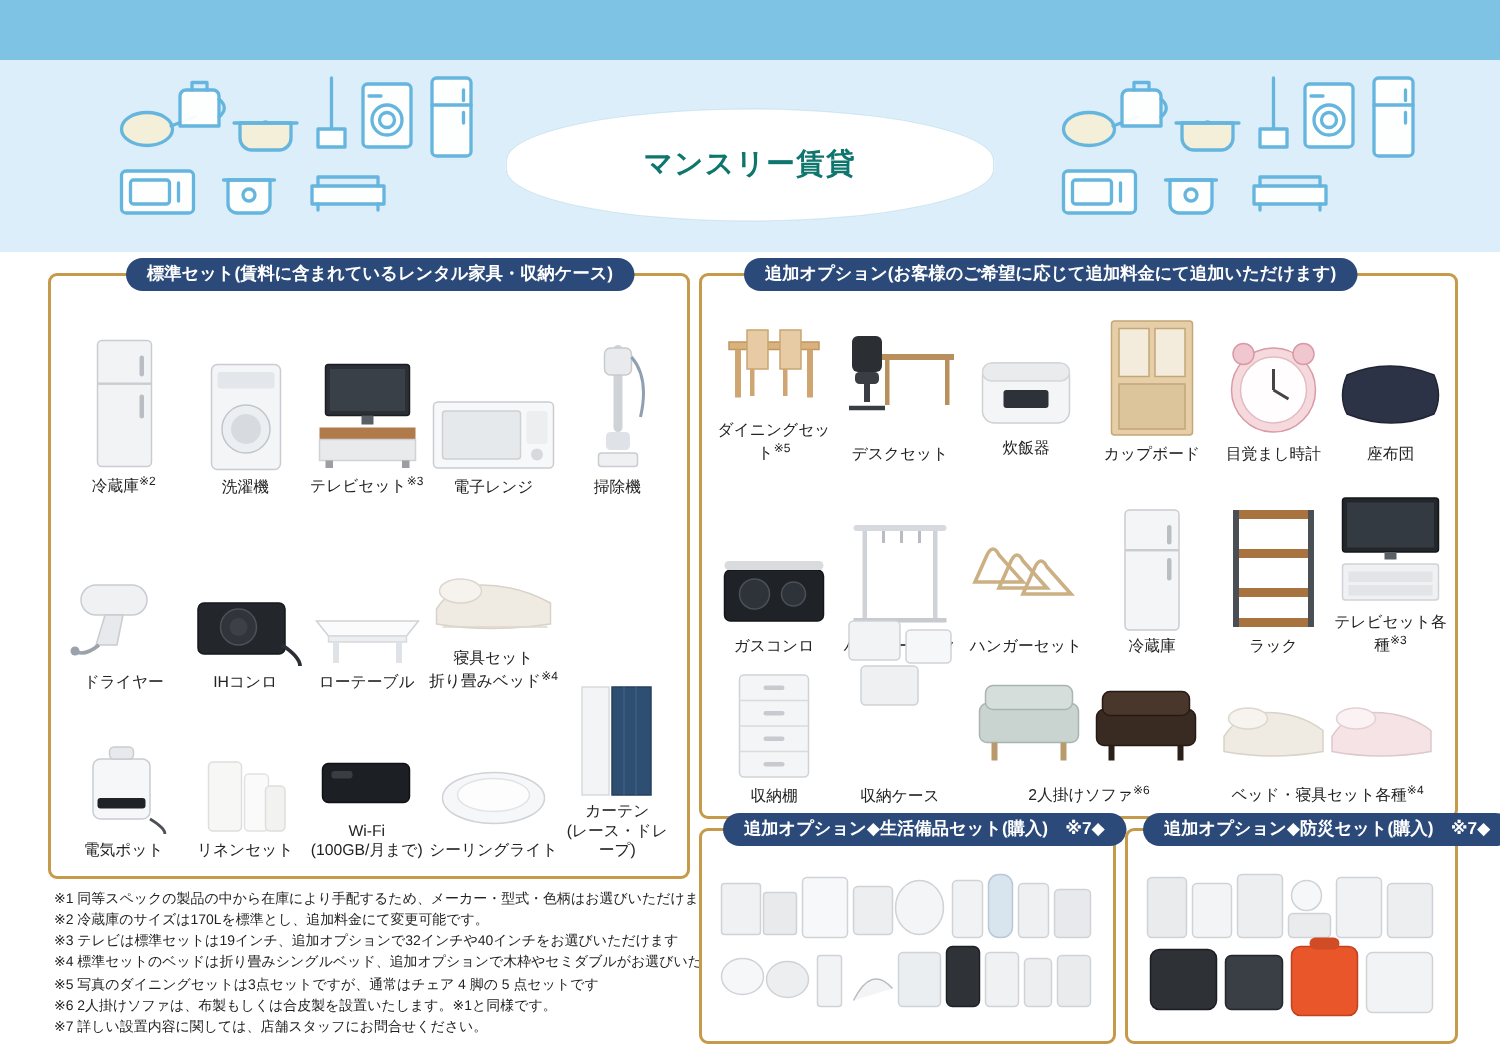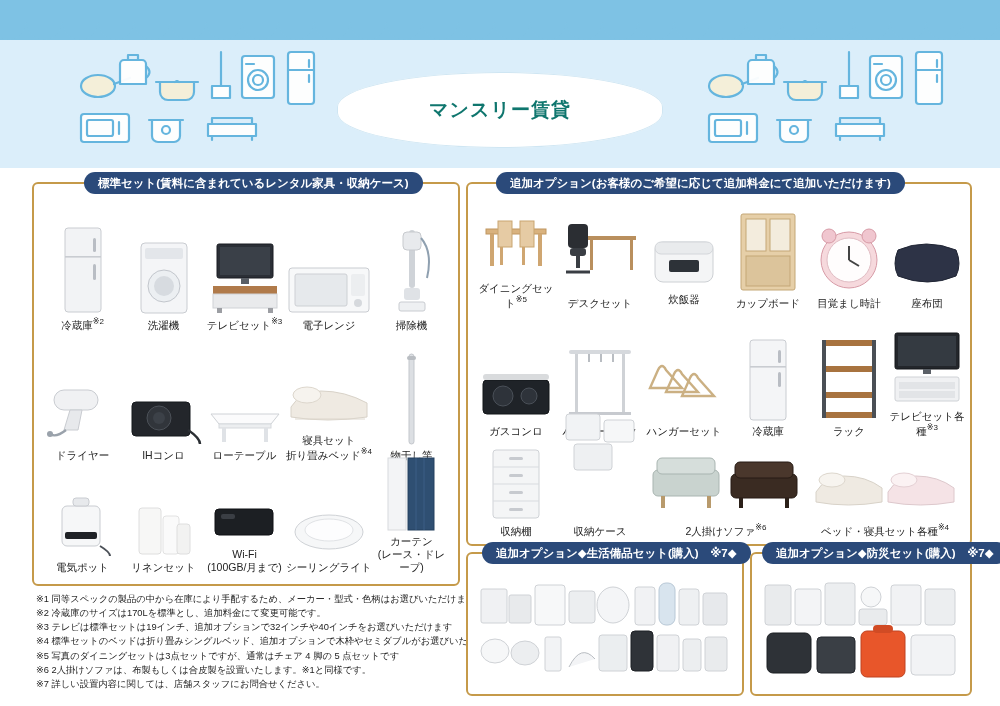--- a/index.html
+++ b/index.html
@@ -331,29 +331,20 @@
       <div class="cell" style="width:88px;height:128px;">
         <div class="ph" style="height:96px;">
           <svg width="88" height="64" viewBox="0 0 88 64">
               <path d="M6 40 q10 -16 30 -16 q24 0 46 12 l0 14 q-40 6 -76 0 z" fill="#efeae2" stroke="#d8d2c8"></path>
               <ellipse cx="22" cy="28" rx="14" ry="8" fill="#f6f3ee" stroke="#ddd7cd"></ellipse>
               <path d="M10 52 h70" stroke="#ddd7cd" fill="none"></path>
             </svg>
         </div>
         <div class="cap"><span>寝具セット
 折り畳みベッド</span><sup>※4</sup></div>
-      </div>
-      <div class="cell" style="width:77px;height:128px;">
-        <div class="ph" style="height:96px;">
-          <svg width="30" height="94" viewBox="0 0 30 94">
-              <rect x="12" y="2" width="5" height="90" rx="2.5" fill="#dcdfe3" stroke="#c3c7cc"></rect>
-              <rect x="10" y="4" width="9" height="4" rx="2" fill="#b9bdc2"></rect>
-            </svg>
-        </div>
-        <div class="cap"><span>物干し竿</span></div>
       </div>
     </div>
 
     <div class="grid" style="left:8px;top:282px;width:408px;">
       <div class="cell" style="width:81px;height:108px;">
         <div class="ph" style="height:80px;">
           <svg width="56" height="70" viewBox="0 0 56 70">
               <path d="M12 18 h28 a5 5 0 0 1 5 5 v30 a5 5 0 0 1 -5 5 h-28 a5 5 0 0 1 -5 -5 v-30 a5 5 0 0 1 5 -5 z" fill="#f6f7f8" stroke="#c9ccd1"></path>
               <rect x="18" y="10" width="16" height="8" rx="3" fill="#e7e9ec" stroke="#c9ccd1"></rect>
               <rect x="10" y="44" width="32" height="7" rx="2" fill="#1f2226"></rect>

